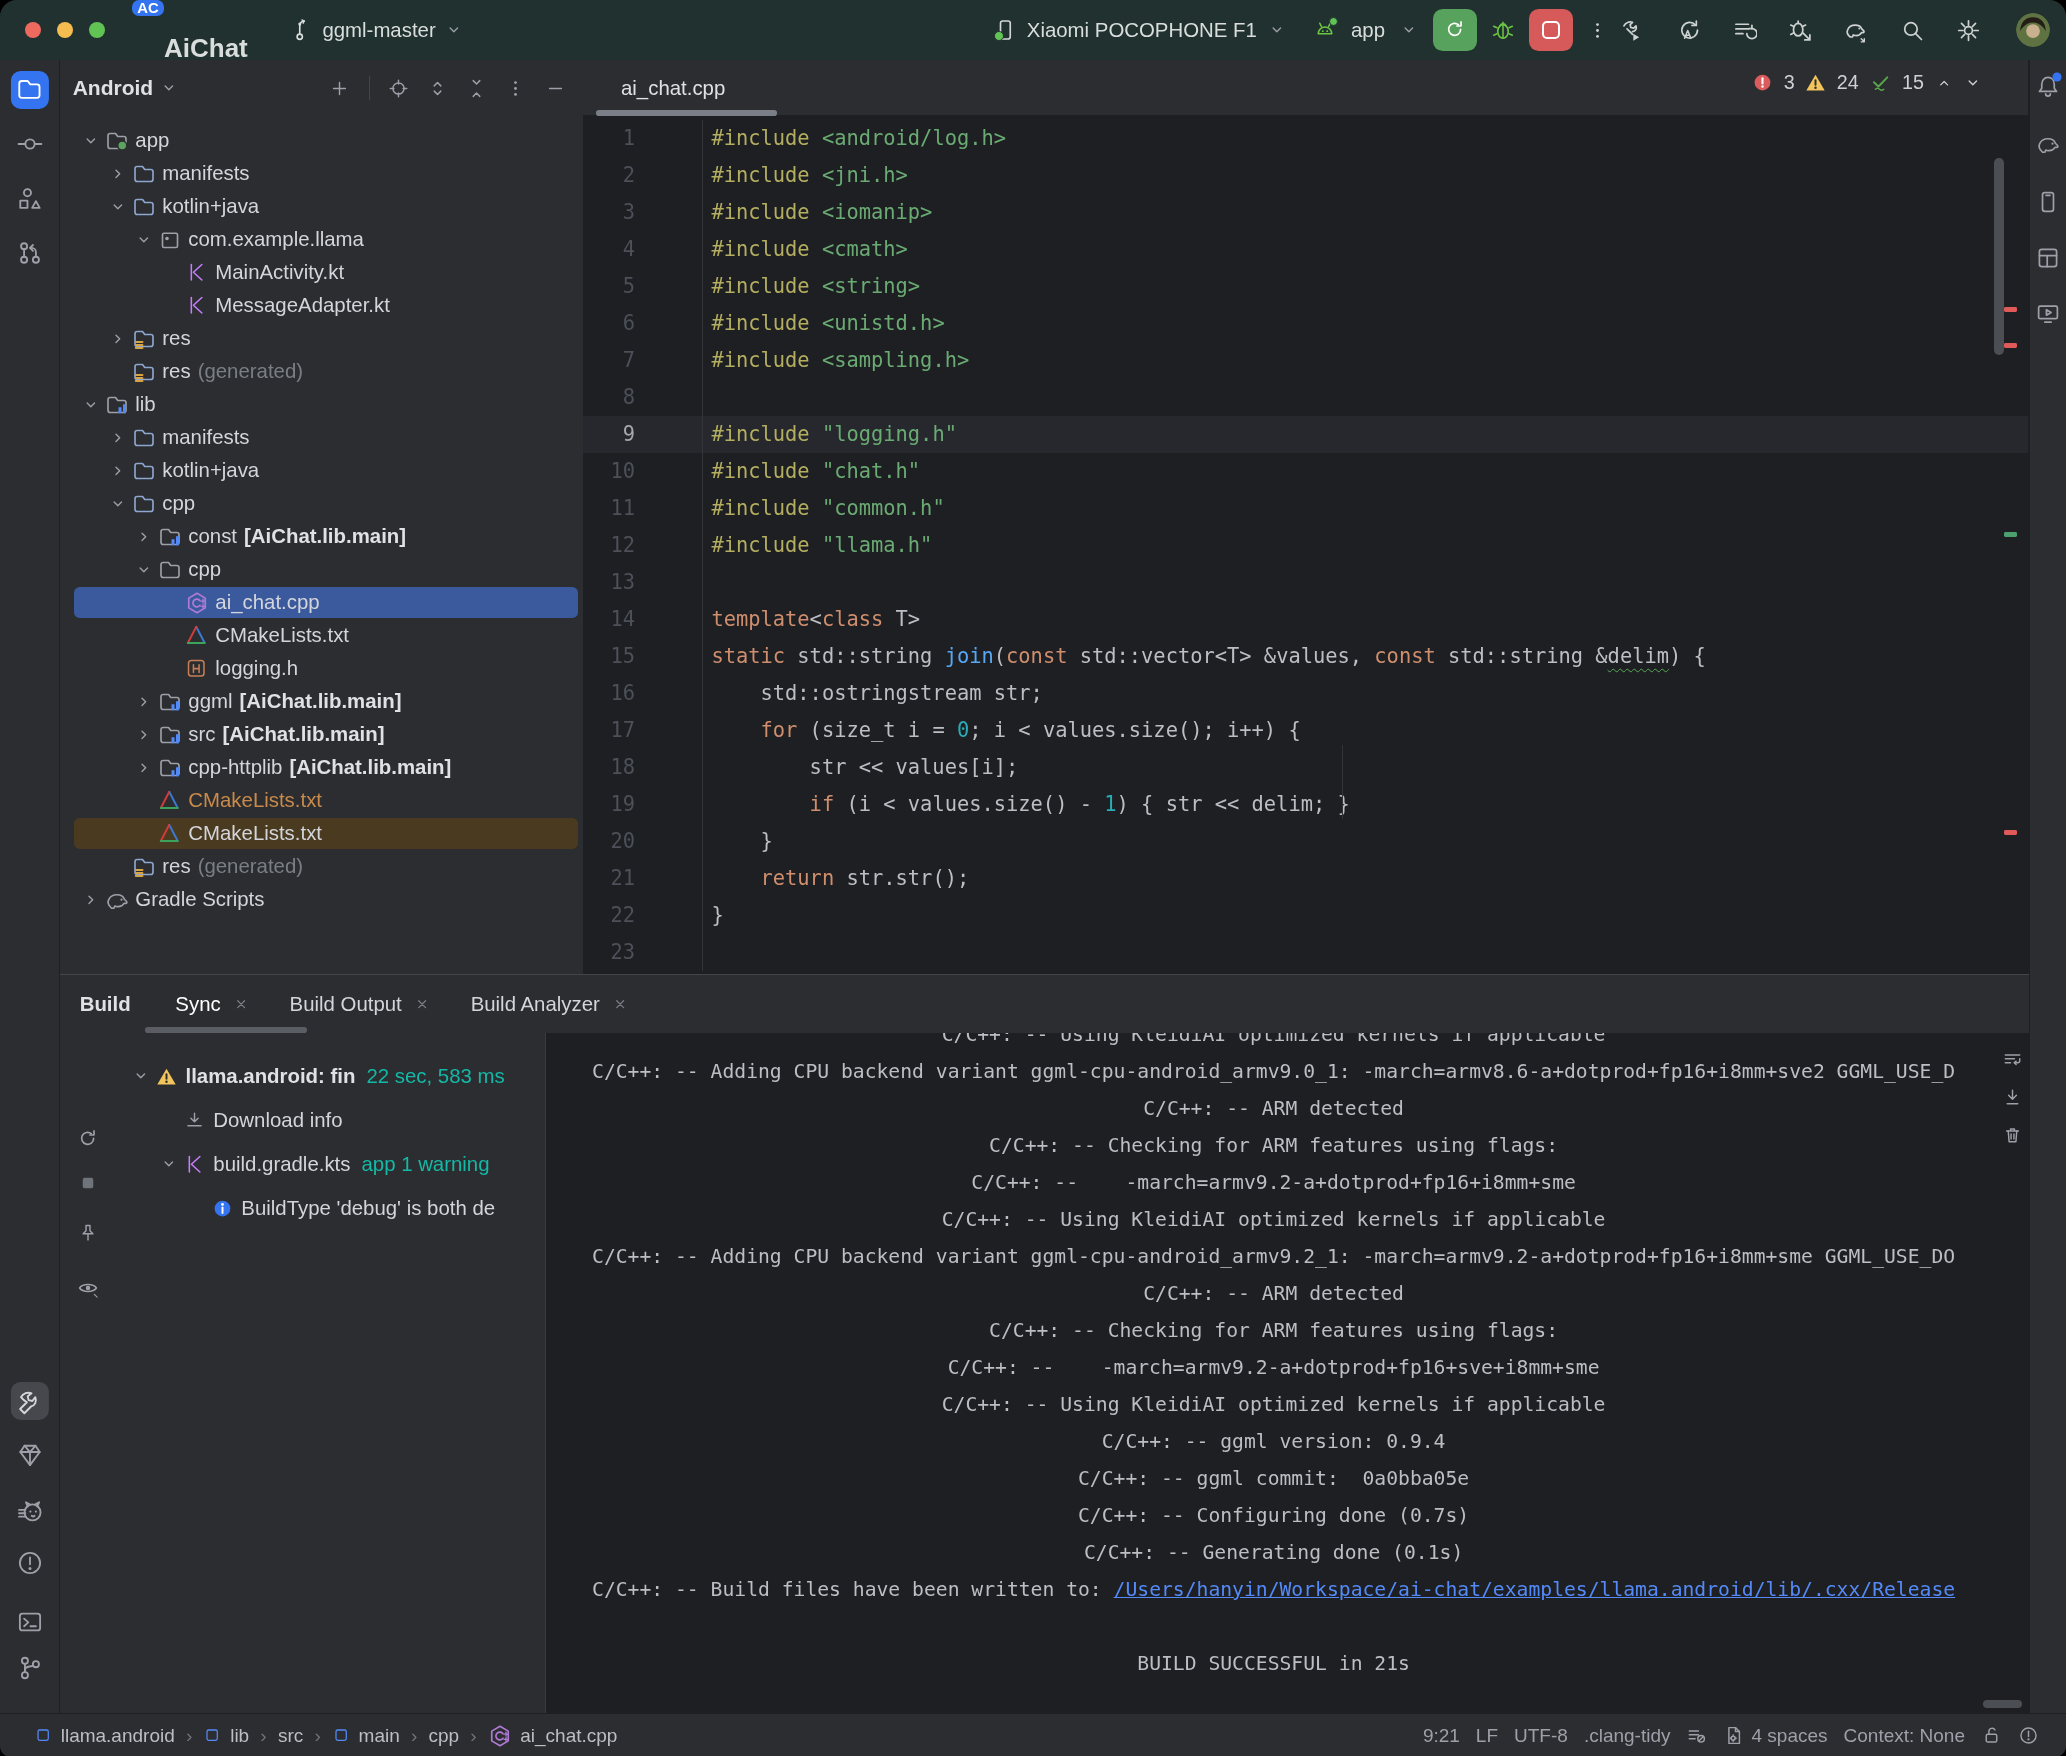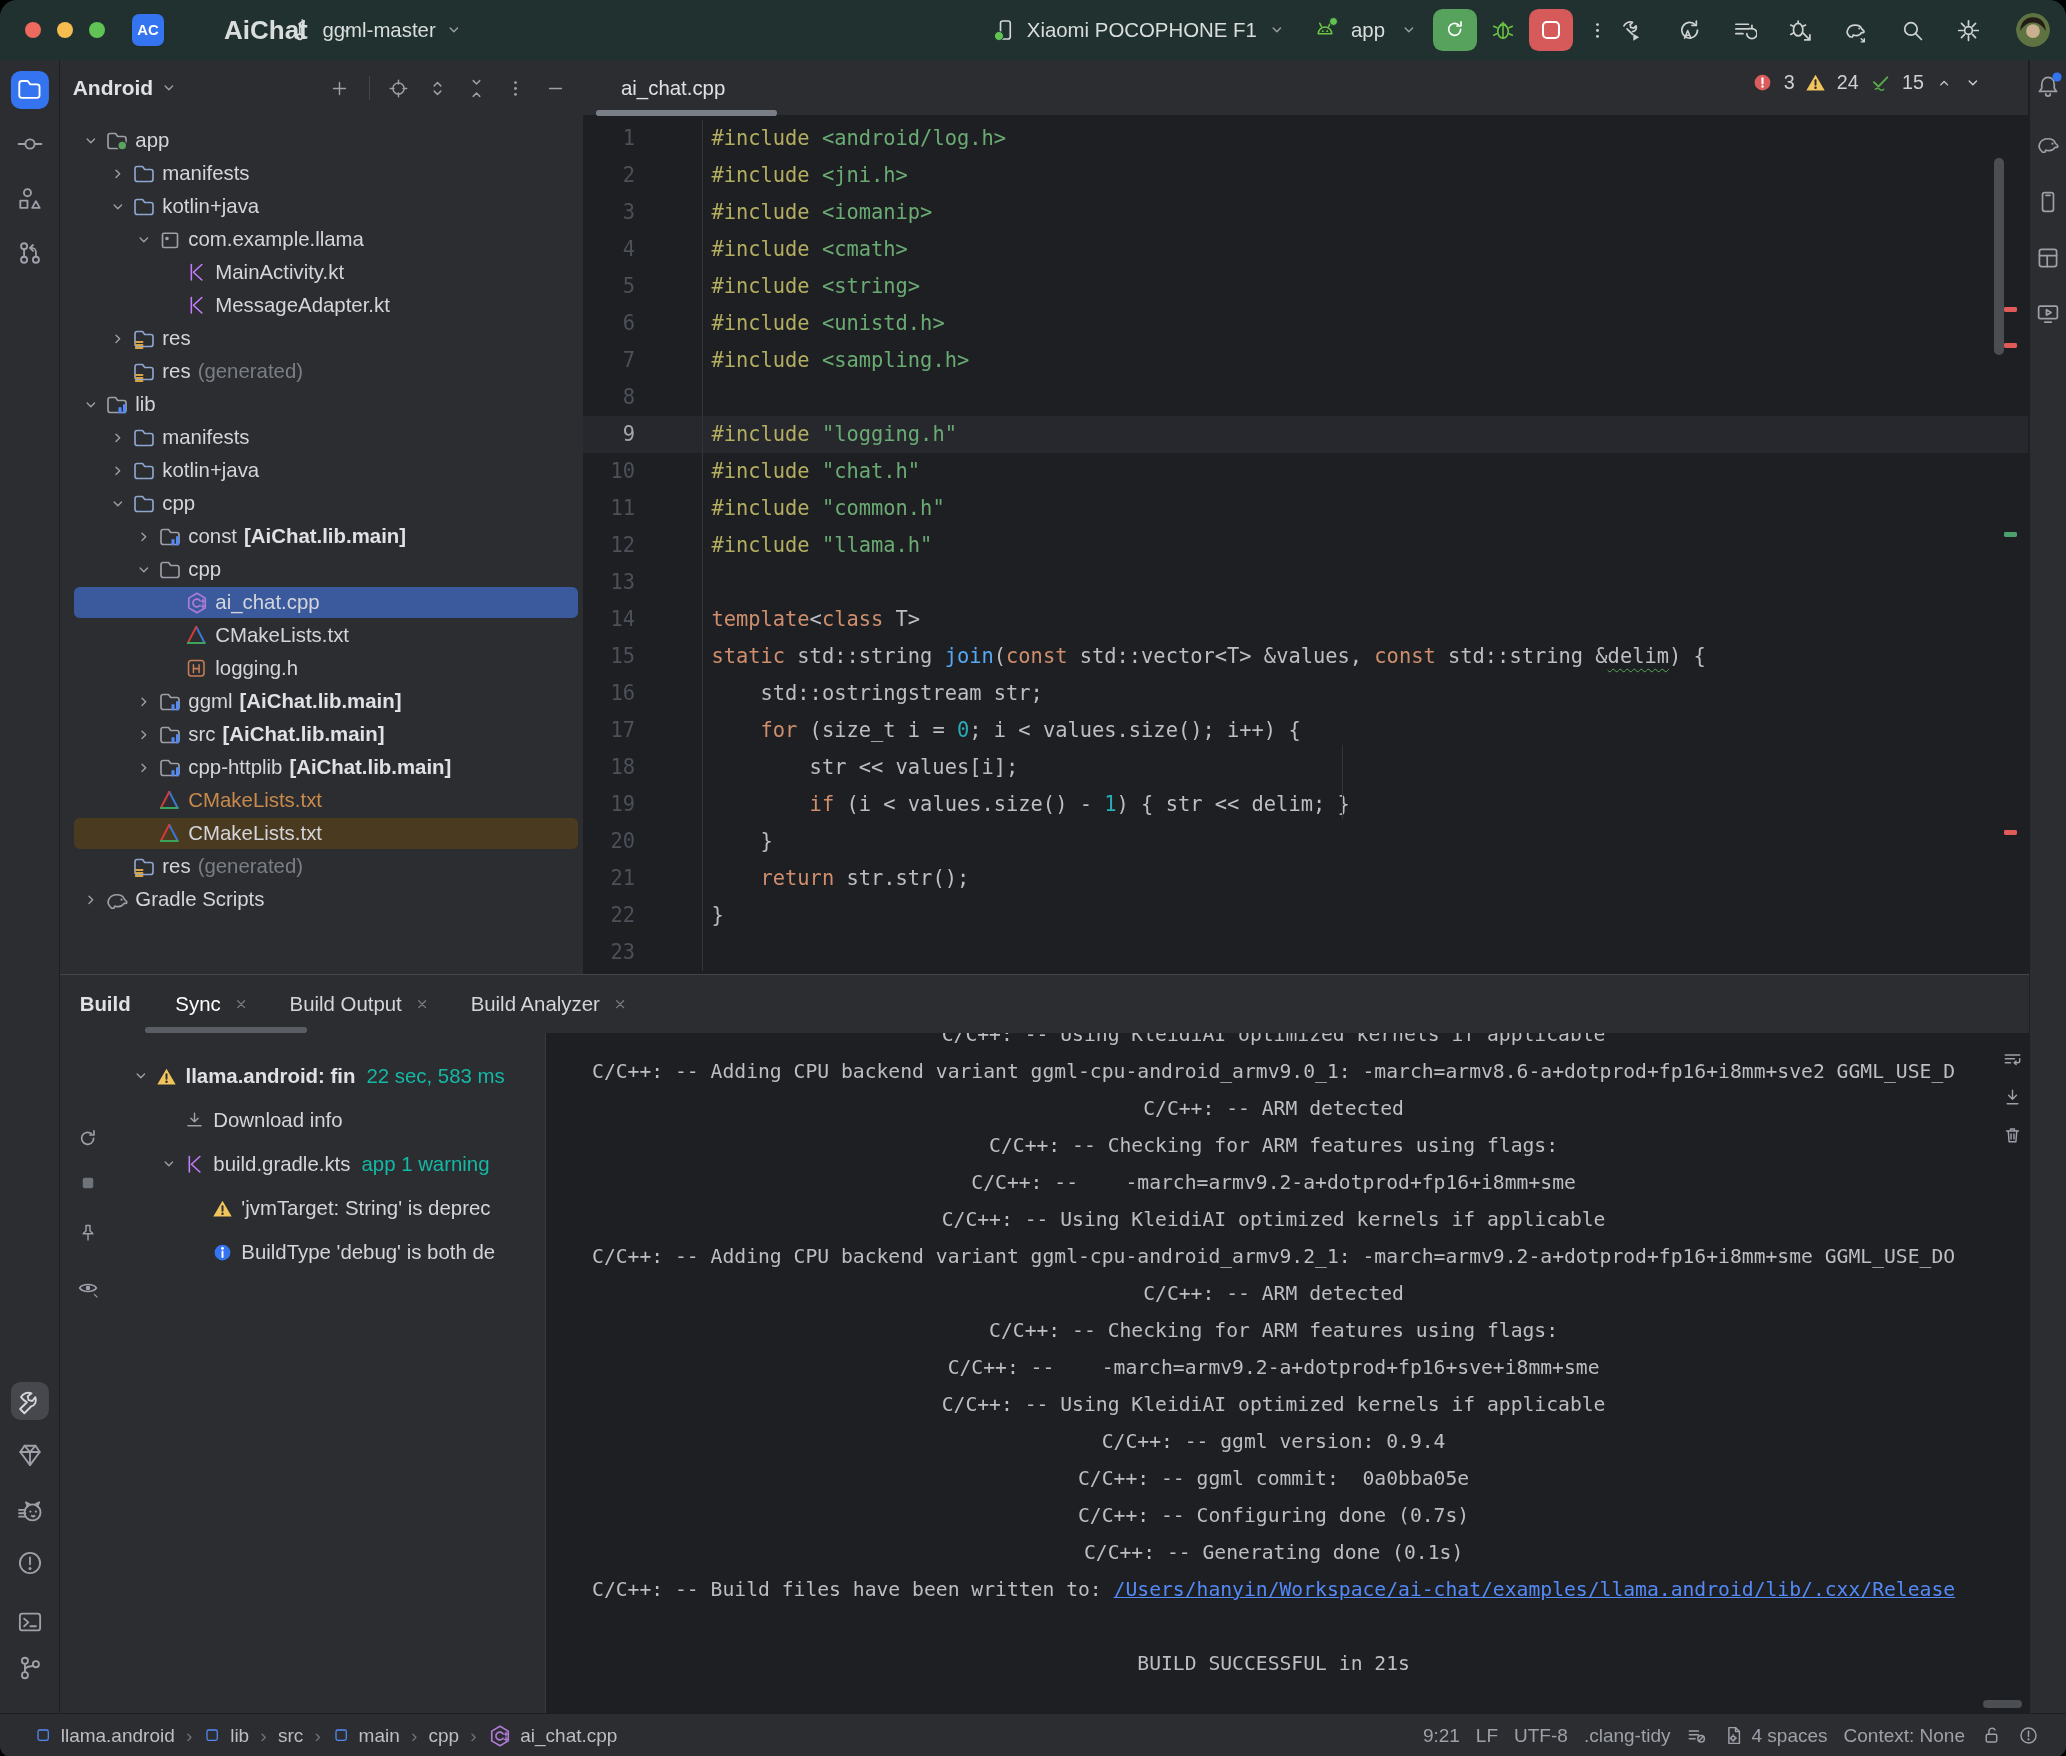--- a/index.html
+++ b/index.html
@@ -6,21 +6,21 @@
   *{box-sizing:border-box;}
   .window{position:relative;width:2066px;height:1757px;background:#1E1F22;
     font-family:"Liberation Sans",sans-serif;color:#D3D5DA;overflow:hidden;
     border-radius:17px 17px 11.2px 11.2px;}
   .ic{display:inline-flex;align-items:center;justify-content:center;flex:none;}
   .ic svg{display:block;}
   
   .titlebar{position:absolute;left:0;top:0;width:2066px;height:60px;background:#203130;}
   .traffic{position:absolute;left:25px;top:22px;display:flex;gap:16px;}
   .tl{width:16px;height:16px;border-radius:50%;}
-  .proj-group{position:absolute;left:132px;top:0;height:60px;display:flex;align-items:center;gap:28px;}
+  .proj-group{position:absolute;left:132px;top:0;height:60px;display:flex;align-items:flex-start;gap:17px;flex-direction:column;}
   .ac-badge{width:32px;height:32px;border-radius:7px;background:#3574F0;color:#fff;
     font-size:14.8px;font-weight:bold;display:flex;align-items:center;justify-content:center;}
   .tb-label{font-size:26px;color:#D9DEDC;font-weight:700;margin-left:32px;}
   .tb-label2{font-size:20.4px;color:#D9DEDC;}
   .branch-group{position:absolute;left:290px;top:0;height:60px;display:flex;align-items:center;gap:8.4px;color:#D9DEDC;}
   .dev-group{position:absolute;left:993px;top:0;height:60px;display:flex;align-items:center;gap:9.8px;}
   .run-group{position:absolute;left:1313px;top:0;height:60px;display:flex;align-items:center;gap:14px;}
   .runbtn{width:44px;height:42px;border-radius:9.8px;background:#57A25C;display:flex;align-items:center;justify-content:center;}
   .stopbtn{width:44px;height:42px;border-radius:9.8px;background:#D75A5A;display:flex;align-items:center;justify-content:center;}
   .stop-inner{width:18.3px;height:18.3px;border:2.5px solid #fff;border-radius:4.9px;}
@@ -963,31 +963,20 @@
               </svg>
             </span>
           </span>
           <span>build.gradle.kts</span>
           <span class="btime">app 1 warning</span>
         </div>
         <div class="btree-row" style="padding-left: 67px;">
           <span class="chv"></span>
           <span class="ic t-ic">
             <svg width="21" height="21" viewBox="0 0 32 32" fill="none" stroke="currentColor" stroke-width="2.2" stroke-linecap="round" stroke-linejoin="round">
-              <path d="M16 4L30 28H2z" fill="#F2C55C" stroke="none"></path>
-              <path d="M16 12.5v7" stroke="#2B2D30" stroke-width="3"></path>
-              <circle cx="16" cy="24" r="1.9" fill="#2B2D30" stroke="none"></circle>
-            </svg>
-          </span>
-          <span>'jvmTarget: String' is deprec</span>
-        </div>
-        <div class="btree-row" style="padding-left: 67px;">
-          <span class="chv"></span>
-          <span class="ic t-ic">
-            <svg width="21" height="21" viewBox="0 0 32 32" fill="none" stroke="currentColor" stroke-width="2.2" stroke-linecap="round" stroke-linejoin="round">
               <circle cx="16" cy="16" r="12" fill="#3574F0" stroke="none"></circle>
               <path d="M16 14.5V23" stroke="#fff" stroke-width="3"></path>
               <circle cx="16" cy="9.8" r="2.1" fill="#fff" stroke="none"></circle>
             </svg>
           </span>
           <span>BuildType 'debug' is both de</span>
         </div>
       </div>
     <div class="console">
       <div class="console-inner" id="console-inner">

